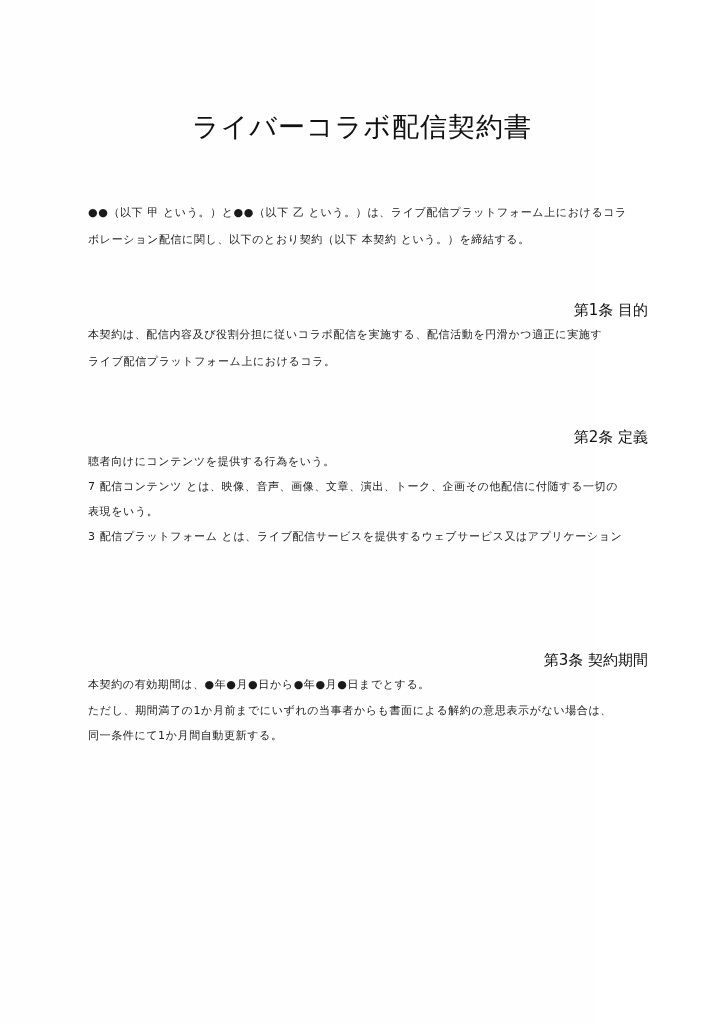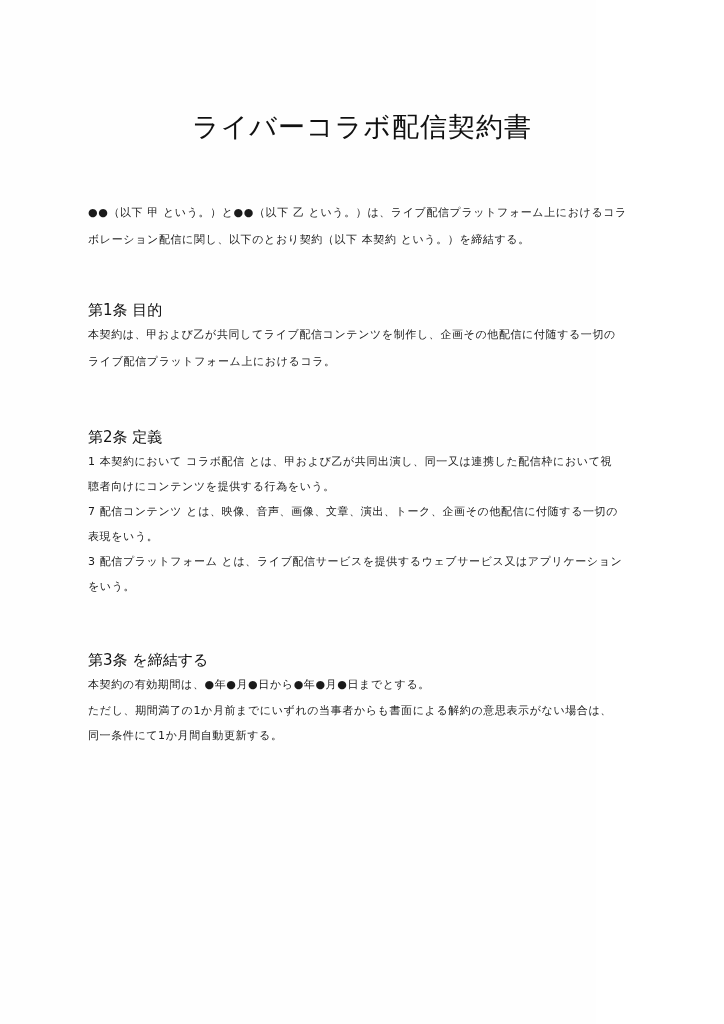--- a/index.html
+++ b/index.html
@@ -48,51 +48,50 @@
     white-space: nowrap;
     color: #1a1a1a;
   }
   .heading {
     margin: 0;
     font-size: 15px;
     font-weight: normal;
     line-height: 24px;
     color: #111;
     white-space: nowrap;
+    text-align: right;
   }
 </style>
 </head>
 <body>
 
 <div class="page">
 
   <h1 class="title">ライバーコラボ配信契約書</h1>
 
   <div class="block" style="top:200px;">
     <p class="para">●●（以下 甲 という。）と●●（以下 乙 という。）は、ライブ配信プラットフォーム上におけるコラ</p>
     <p class="para">ボレーション配信に関し、以下のとおり契約（以下 本契約 という。）を締結する。</p>
   </div>
 
   <div class="block" style="top:298px;">
     <h2 class="heading">第1条 目的</h2>
-    <p class="para">本契約は、甲および乙が共同してライブ配信コンテンツを制作し、企画その他配信に付随する一切の</p>
+    <p class="para">本契約は、配信内容及び役割分担に従いコラボ配信を実施する、配信活動を円滑かつ適正に実施す</p>
     <p class="para">ライブ配信プラットフォーム上におけるコラ。</p>
   </div>
 
   <div class="block" style="top:425px;">
     <h2 class="heading">第2条 定義</h2>
-    <p class="para" style="line-height:25px;">1 本契約において コラボ配信 とは、甲および乙が共同出演し、同一又は連携した配信枠において視</p>
     <p class="para" style="line-height:25px;">聴者向けにコンテンツを提供する行為をいう。</p>
     <p class="para" style="line-height:25px;">7 配信コンテンツ とは、映像、音声、画像、文章、演出、トーク、企画その他配信に付随する一切の</p>
     <p class="para" style="line-height:25px;">表現をいう。</p>
     <p class="para" style="line-height:25px;">3 配信プラットフォーム とは、ライブ配信サービスを提供するウェブサービス又はアプリケーション</p>
-    <p class="para" style="line-height:25px;">をいう。</p>
   </div>
 
   <div class="block" style="top:648px;">
-    <h2 class="heading">第3条 を締結する</h2>
+    <h2 class="heading">第3条 契約期間</h2>
     <p class="para" style="line-height:25.5px;">本契約の有効期間は、●年●月●日から●年●月●日までとする。</p>
     <p class="para" style="line-height:25.5px;">ただし、期間満了の1か月前までにいずれの当事者からも書面による解約の意思表示がない場合は、</p>
     <p class="para" style="line-height:25.5px;">同一条件にて1か月間自動更新する。</p>
   </div>
 
 
 </div>
 
 </body></html>

